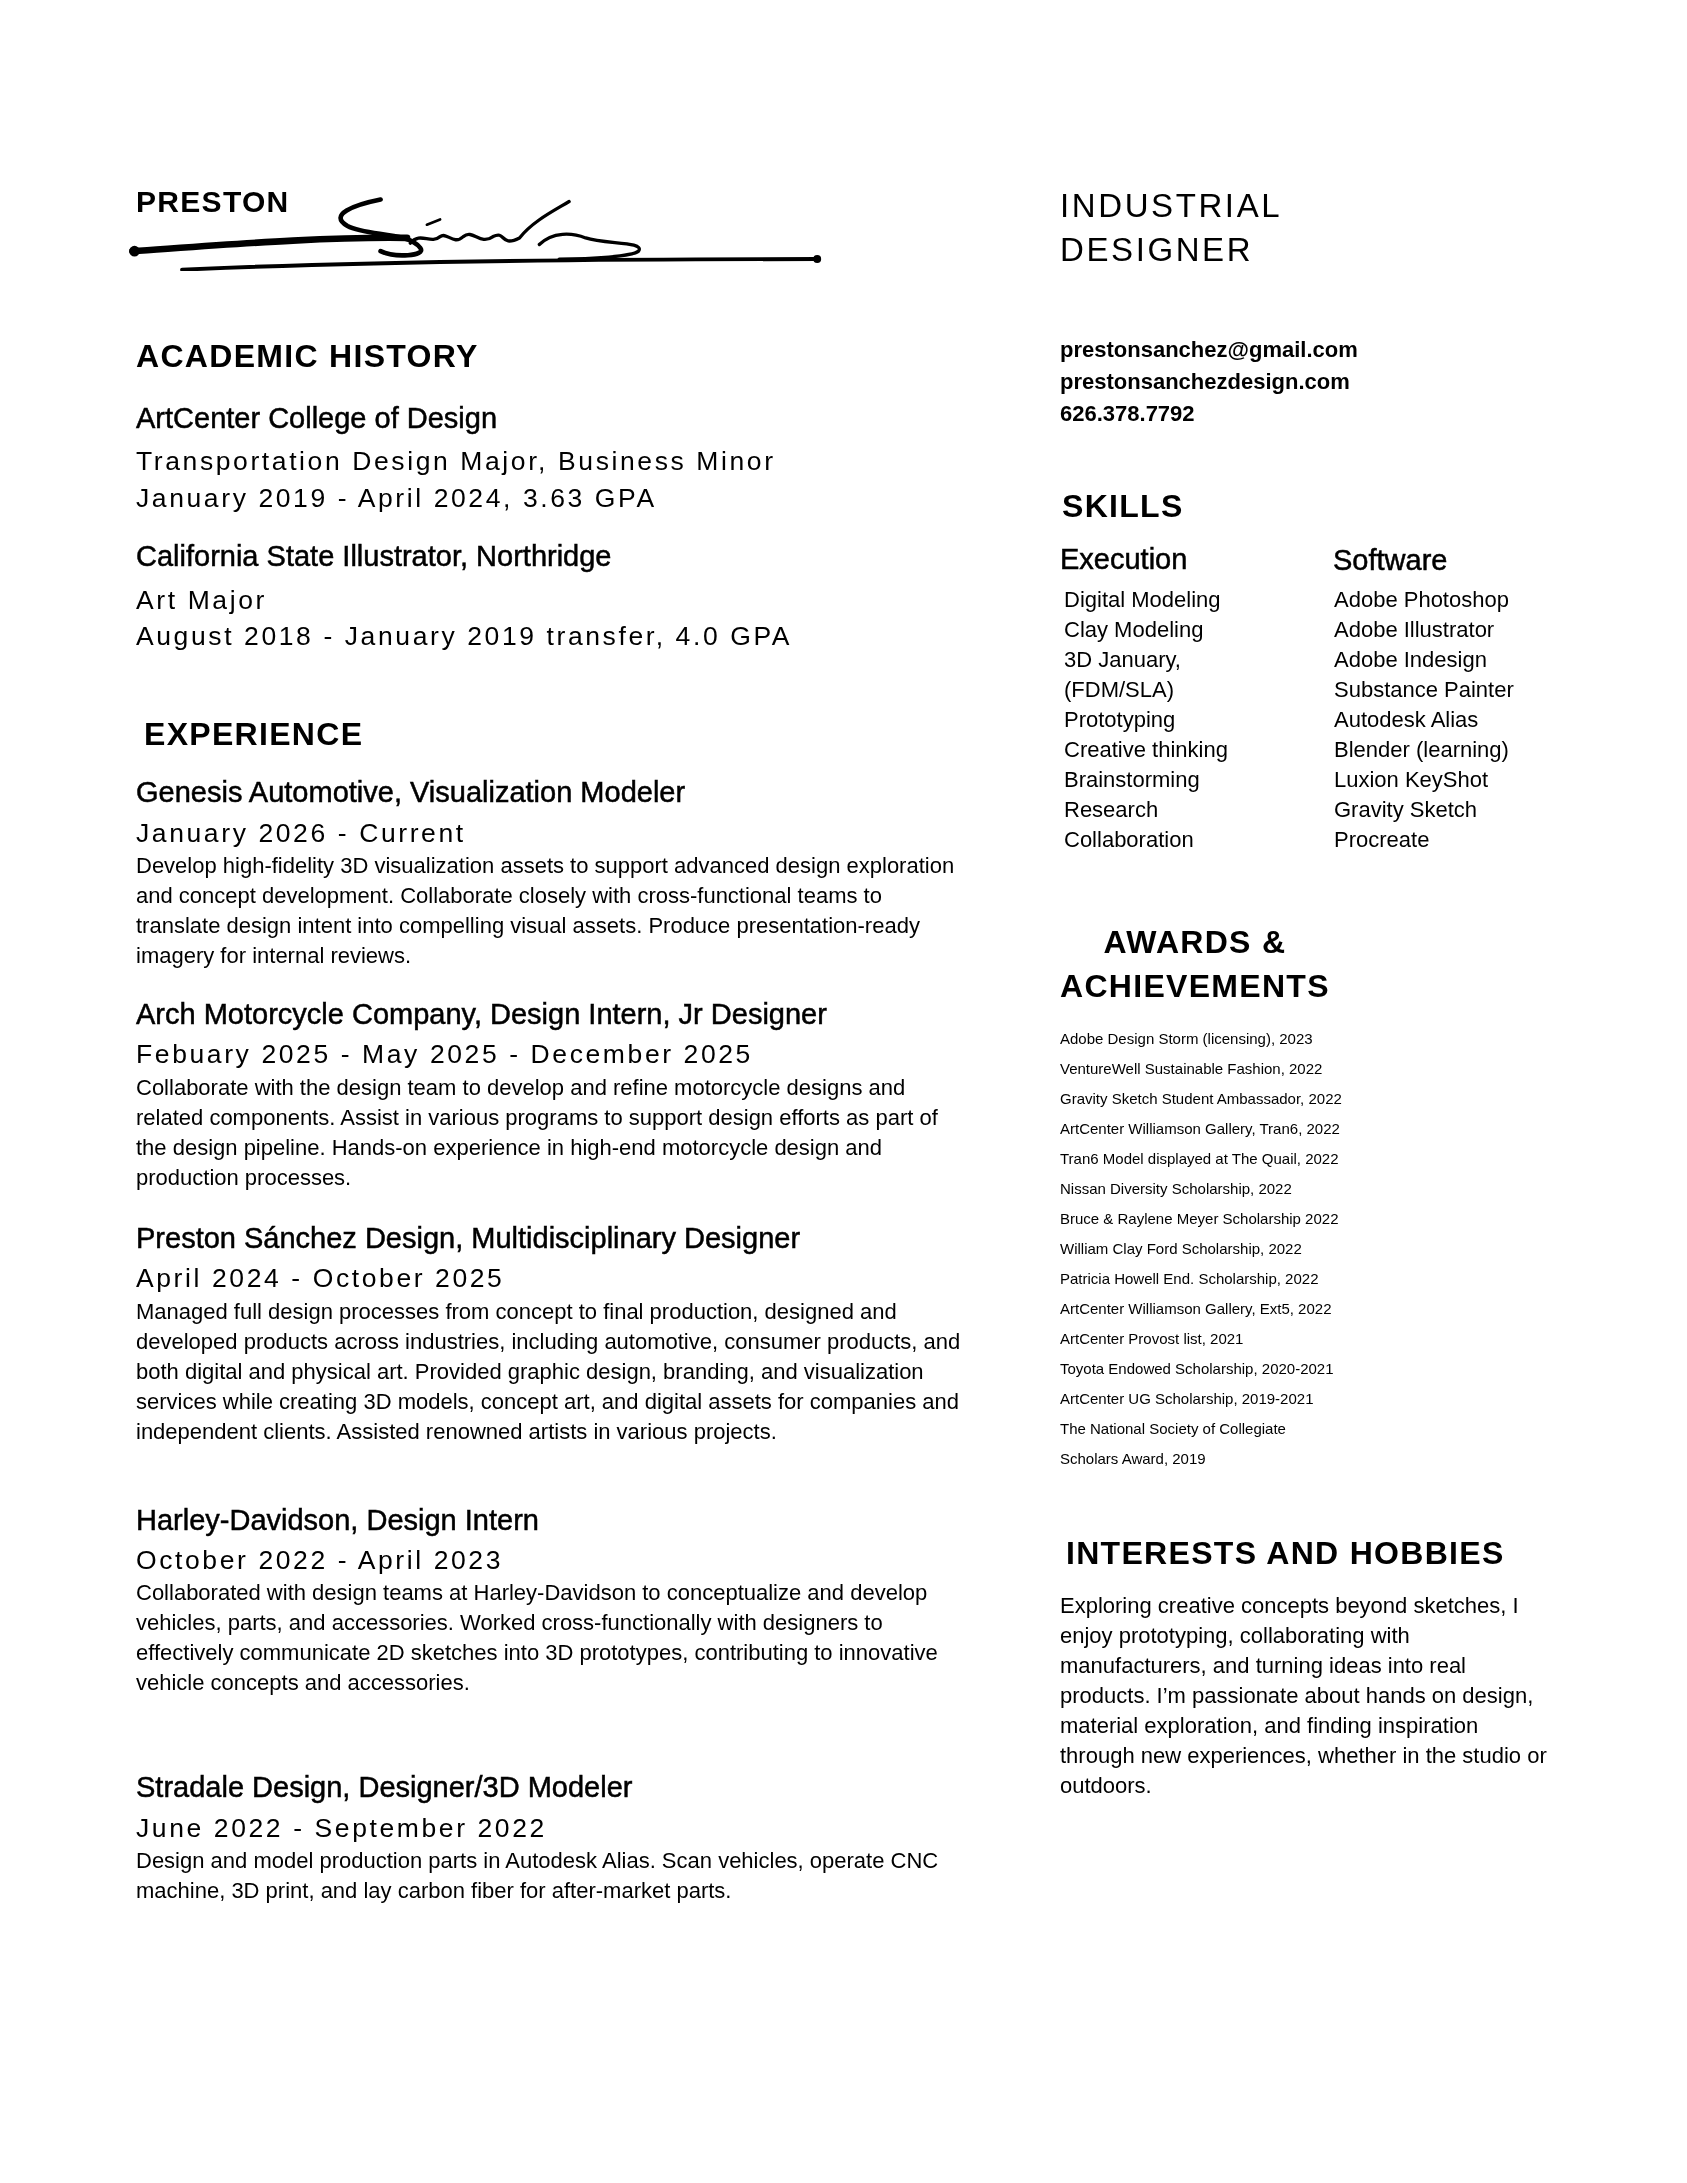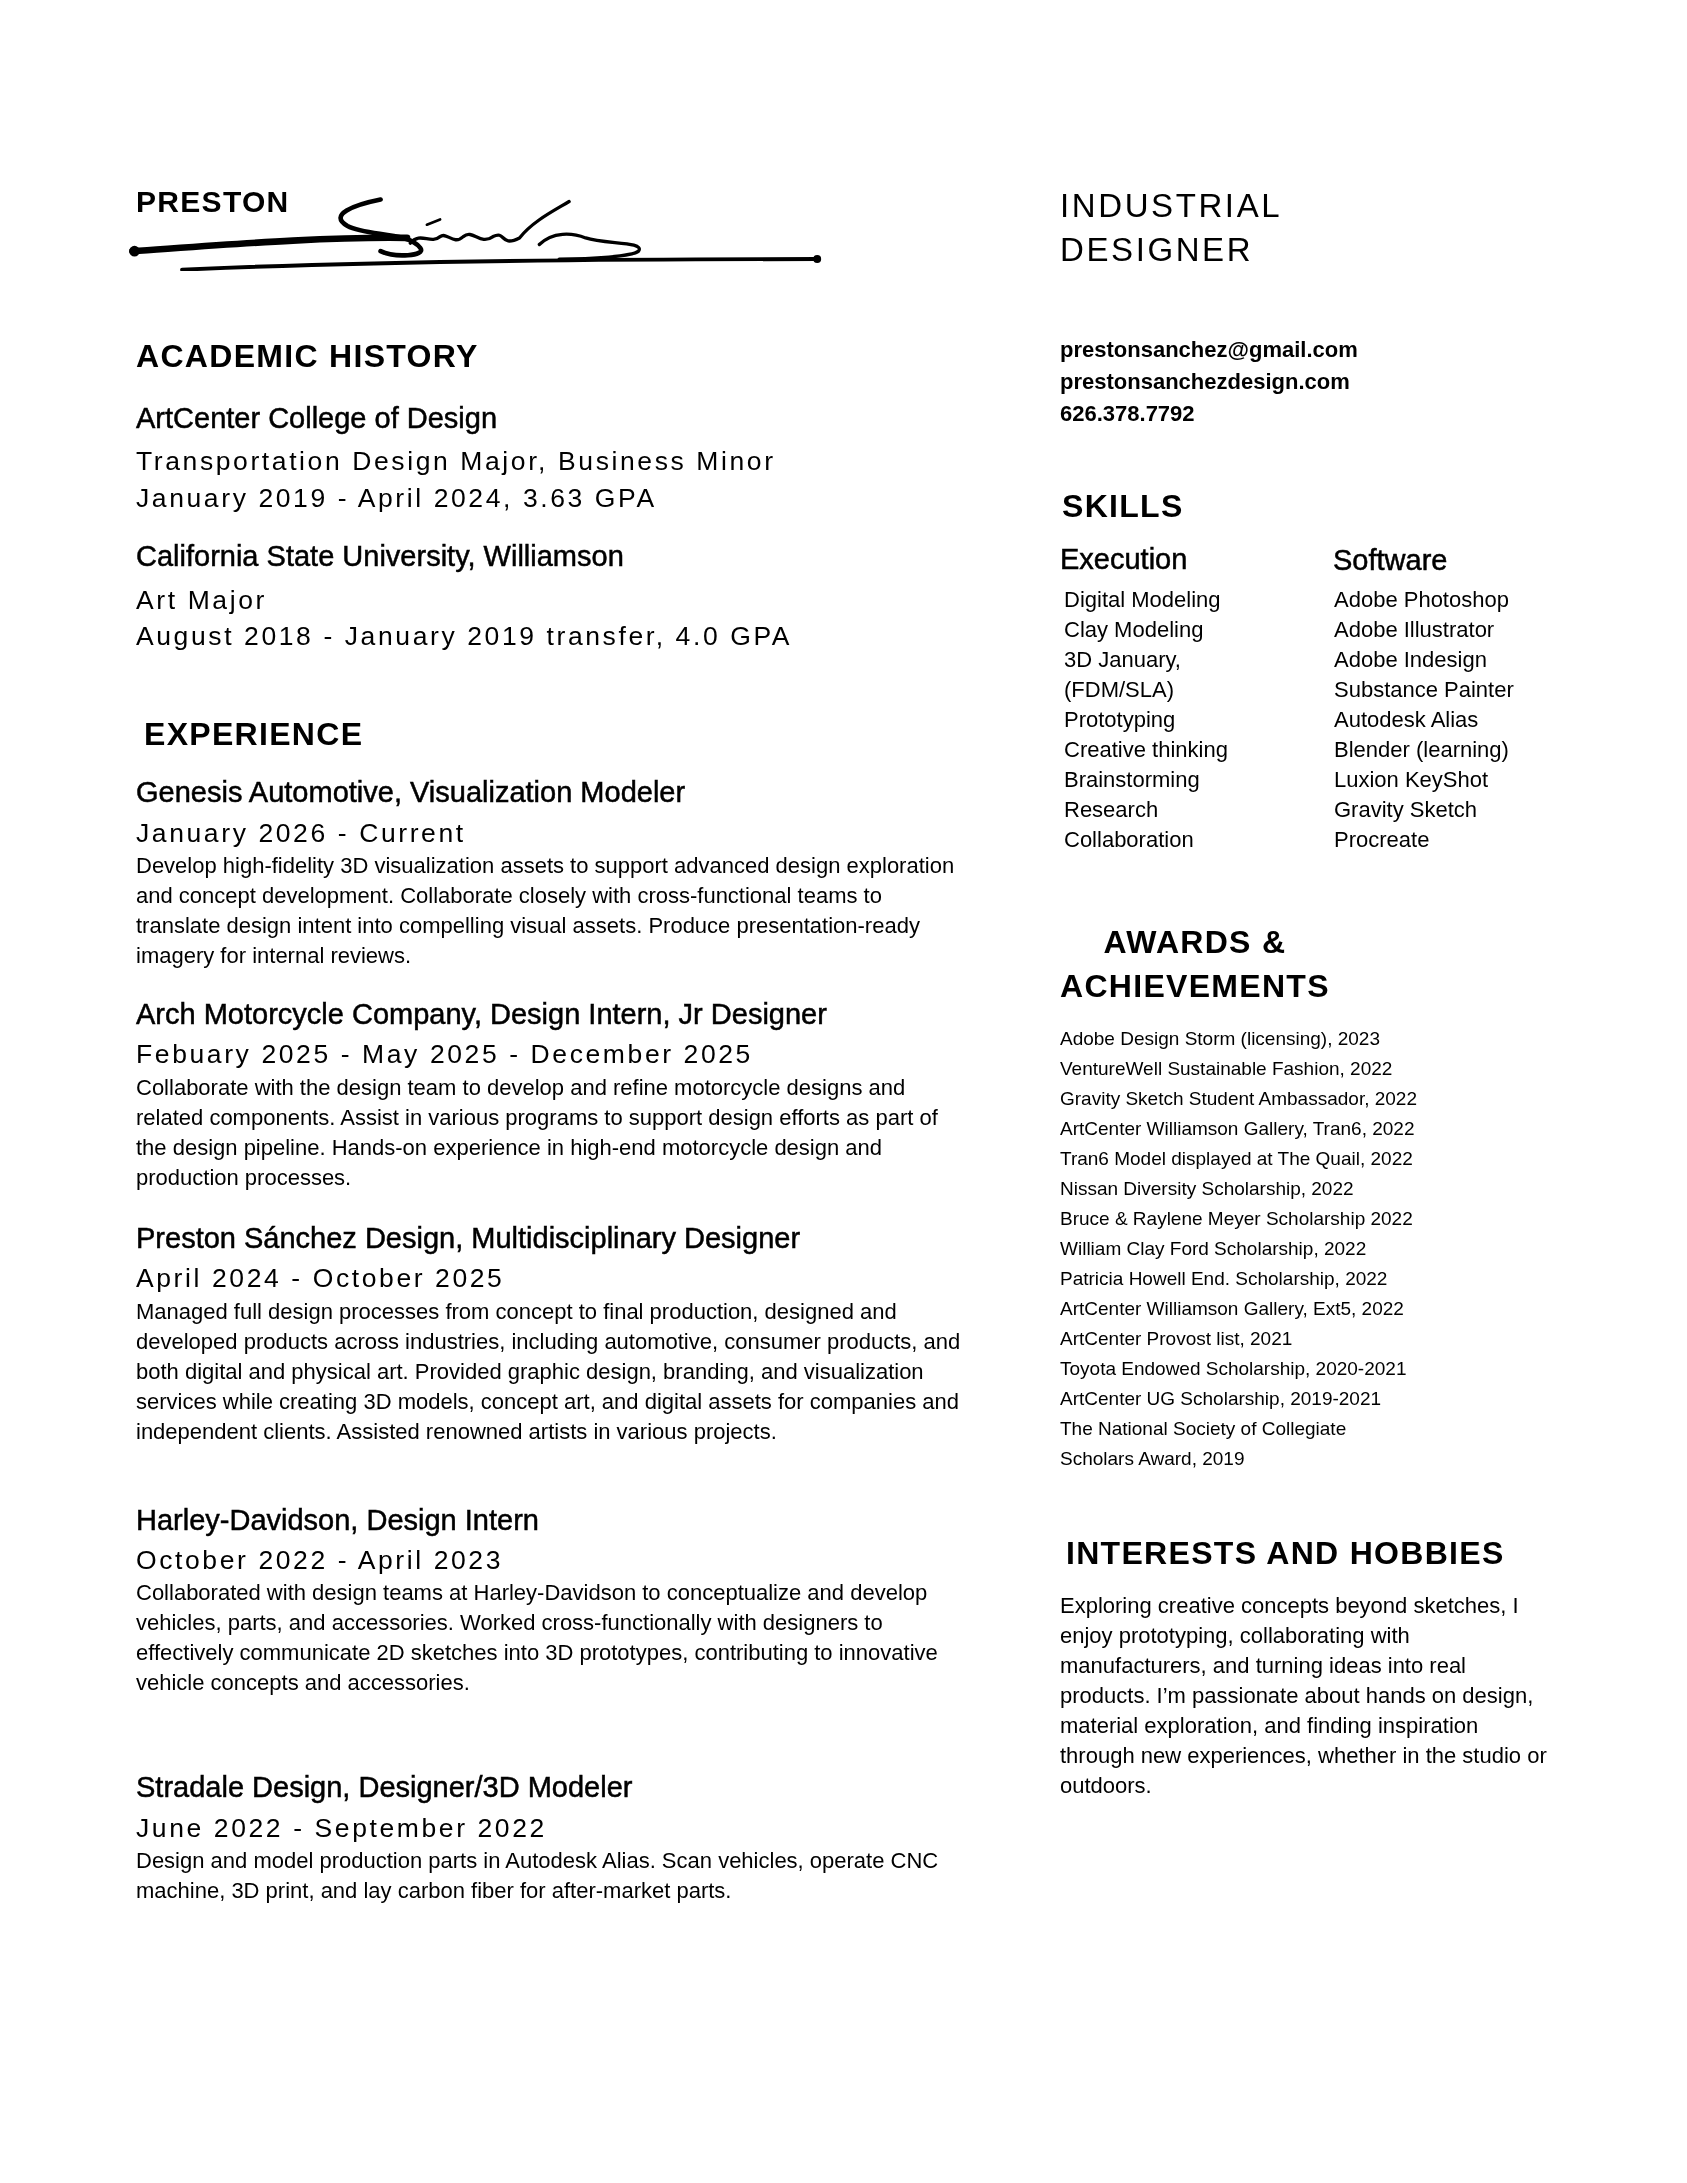--- a/index.html
+++ b/index.html
@@ -9,21 +9,21 @@
   .name-first { left: 136px; top: 185px; font-size: 30px; font-weight: 700; letter-spacing: 1.3px; }
   .signature { left: 129px; top: 185px; width: 695px; height: 86px; }
   .role { left: 1060px; top: 184px; font-size: 33px; line-height: 44px; letter-spacing: 2.6px; font-weight: 400; }
   .h-section { font-size: 32px; font-weight: 700; letter-spacing: 1.3px; text-align: center; }
   .h-entry { font-size: 29px; font-weight: 400; -webkit-text-stroke: 0.5px #000; }
   .sub { font-size: 26.5px; letter-spacing: 2.6px; }
   .desc { font-size: 22px; line-height: 30px; white-space: normal; width: 834px; }
   .contact { left: 1060px; top: 334px; font-size: 22px; font-weight: 700; line-height: 32px; }
   .skill-head { font-size: 29px; -webkit-text-stroke: 0.5px #000; }
   .skill-list { font-size: 22px; line-height: 30px; }
-  .awards-list { left: 1060px; top: 1024px; font-size: 19px; line-height: 30px; }
+  .awards-list { left: 1060px; top: 1024px; font-size: 15px; line-height: 30px; }
   .interests-text { left: 1060px; top: 1591px; font-size: 22px; line-height: 30px; white-space: normal; width: 490px; }
   .list-item { display: block; }
 </style>
 </head>
 <body>
 
 <div class="abs name-first">PRESTON</div>
 <svg class="abs signature" viewBox="0 0 1050 130" fill="none" stroke="#000" stroke-linecap="round" stroke-linejoin="round">
   <path d="M5 100 C 150 90, 300 78, 420 80" stroke-width="10"></path>
   <path d="M380 22 C 340 30, 300 45, 330 62 C 360 78, 420 70, 440 95 C 450 108, 400 110, 380 100" stroke-width="7"></path>
@@ -43,21 +43,21 @@
   <div>prestonsanchezdesign.com</div>
   <div>626.378.7792</div>
 </div>
 
 <div class="abs h-section" style="left:136px; top:338px;">ACADEMIC HISTORY</div>
 
 <div class="abs h-entry" style="left:136px; top:402px;">ArtCenter College of Design</div>
 <div class="abs sub" style="left:136px; top:446px;">Transportation Design Major, Business Minor</div>
 <div class="abs sub" style="left:136px; top:483px;">January 2019 - April 2024, 3.63 GPA</div>
 
-<div class="abs h-entry" style="left:136px; top:540px;">California State University, Williamson</div>
+<div class="abs h-entry" style="left:136px; top:540px;">California State Illustrator, Northridge</div>
 <div class="abs sub" style="left:136px; top:585px;">Art Major</div>
 <div class="abs sub" style="left:136px; top:621px;">August 2018 - January 2019 transfer, 4.0 GPA</div>
 
 <div class="abs h-section" style="left:136px; top:716px;margin-left:8px;">EXPERIENCE</div>
 
 <div class="abs h-entry" style="left:136px; top:776px;">Genesis Automotive, Visualization Modeler</div>
 <div class="abs sub" style="left:136px; top:818px;">January 2026 - Current</div>
 <div class="abs desc" style="left:136px; top:851px;">Develop high-fidelity 3D visualization assets to support advanced design exploration and concept development. Collaborate closely with cross-functional teams to translate design intent into compelling visual assets. Produce presentation-ready imagery for internal reviews.</div>
 
 <div class="abs h-entry" style="left:136px; top:998px;">Arch Motorcycle Company, Design Intern, Jr Designer</div>

